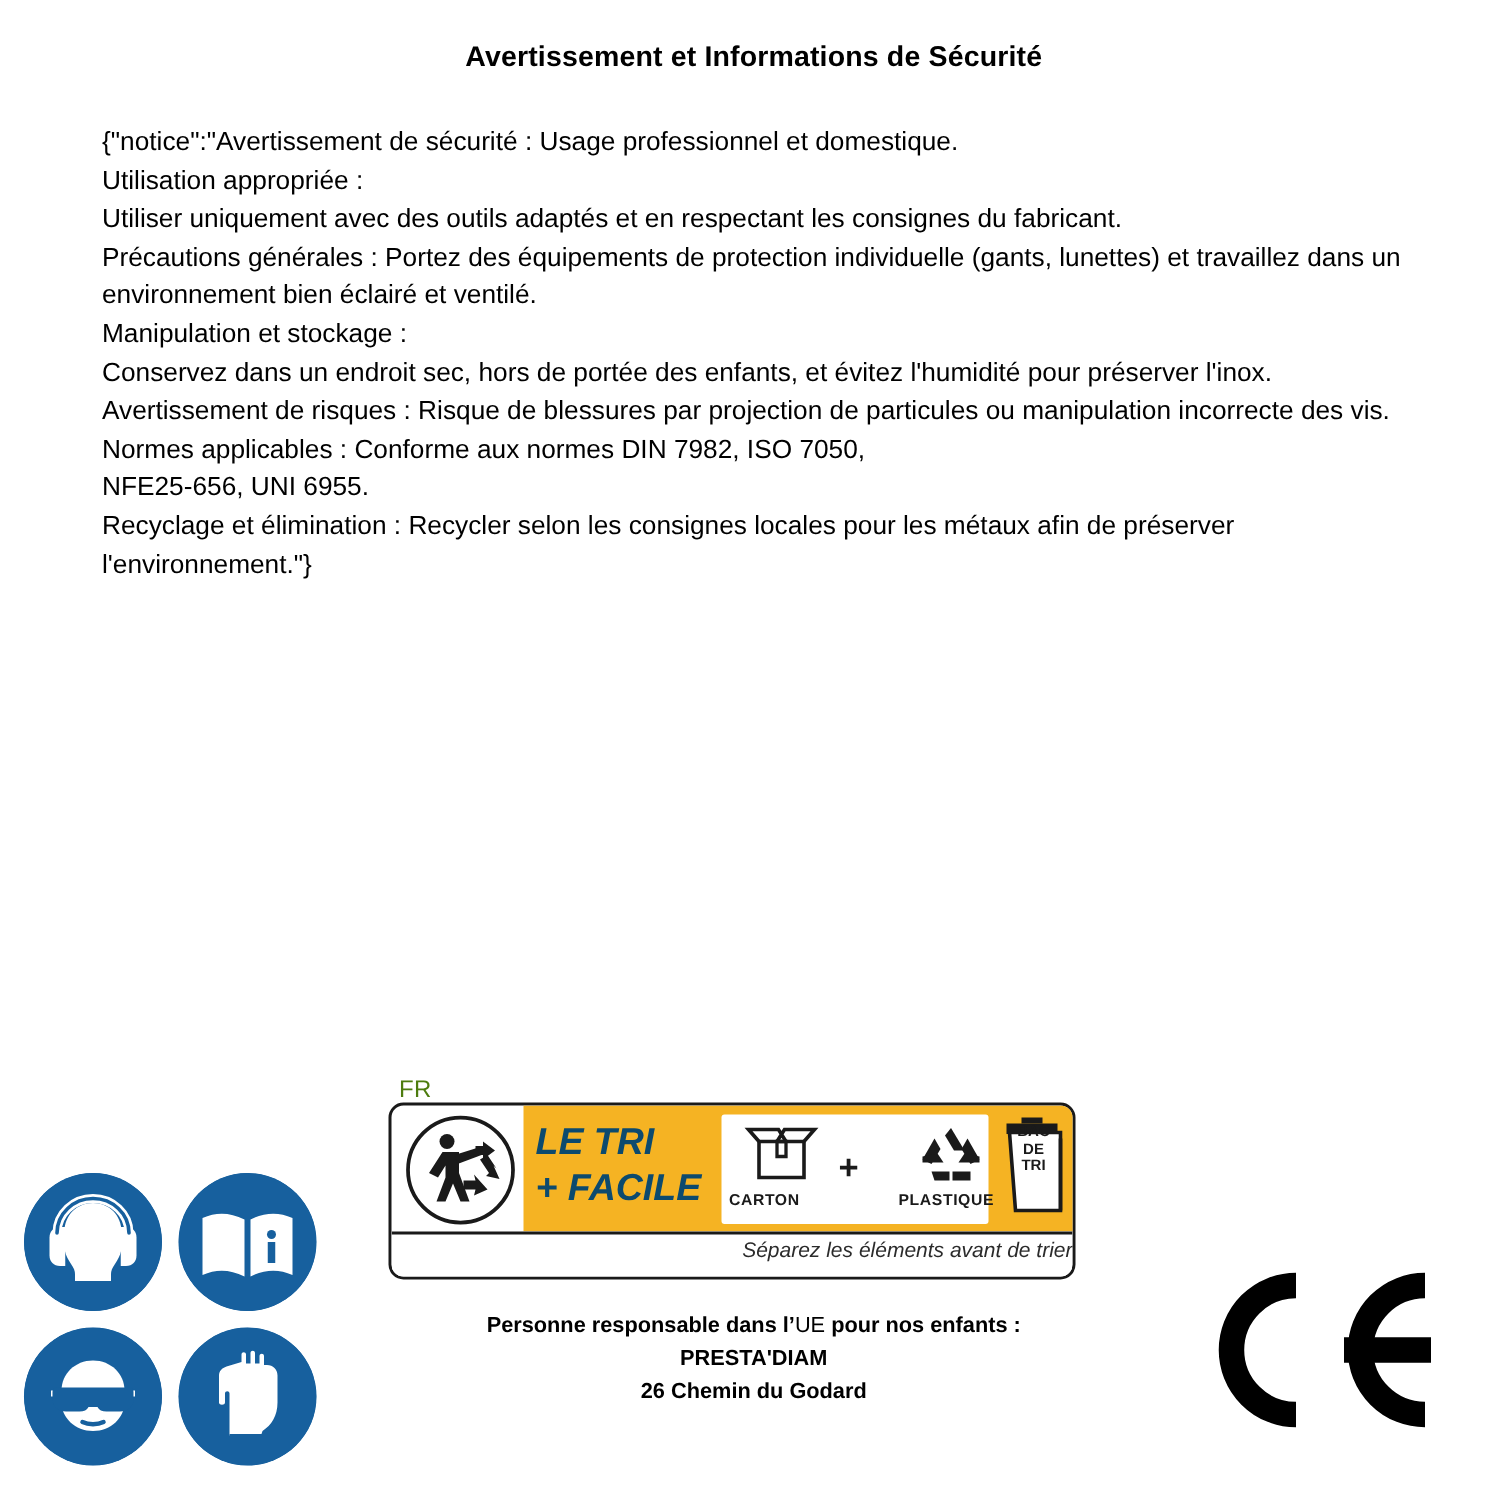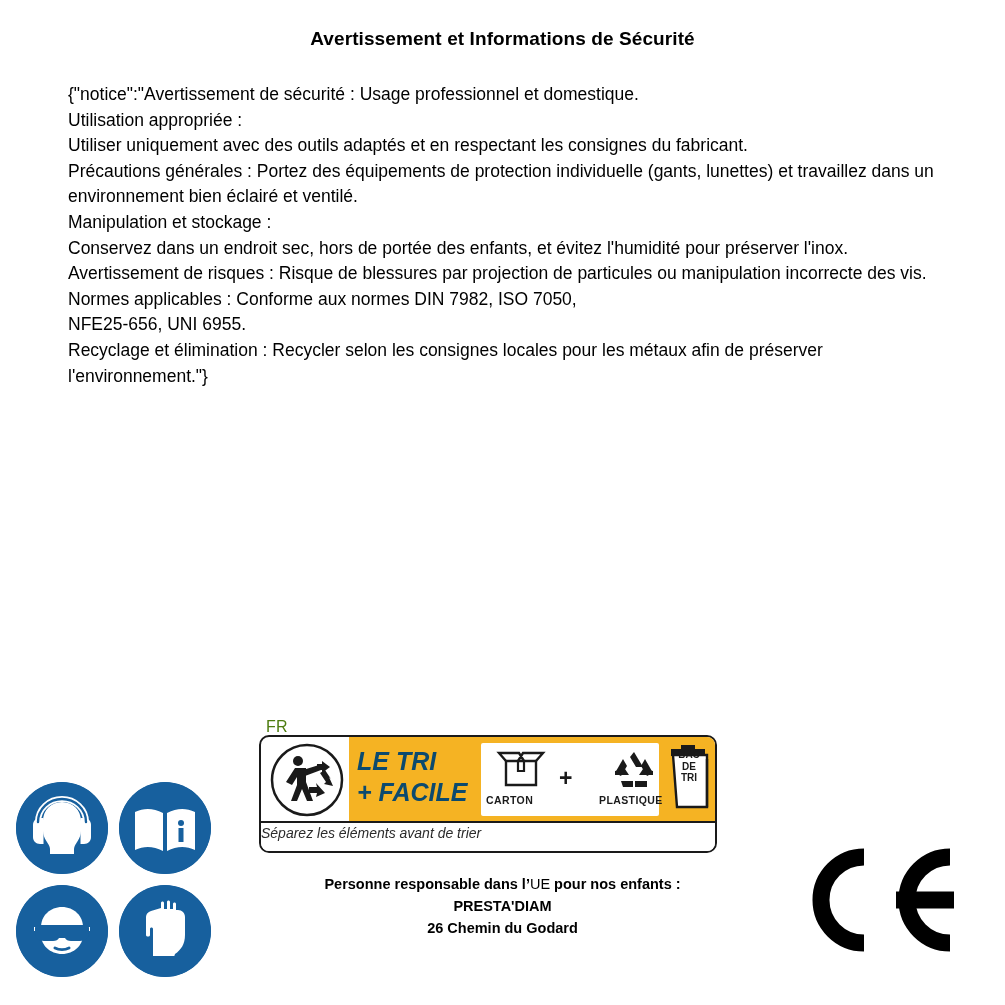--- a/index.html
+++ b/index.html
@@ -189,21 +189,21 @@
     width: 454px;
     height: 30px;
     border-top: 2px solid #1a1a1a;
     background: #ffffff;
   }
   .triman .footer-text {
     position: absolute;
     left: 0;
     top: 88px;
     width: 454px;
-    text-align: left;
+    text-align: right;
     font-size: 14px;
     font-style: italic;
     color: #2b2b2b;
   }
 
   
   .responsible {
     position: absolute;
     left: 0;
     top: 873px;

